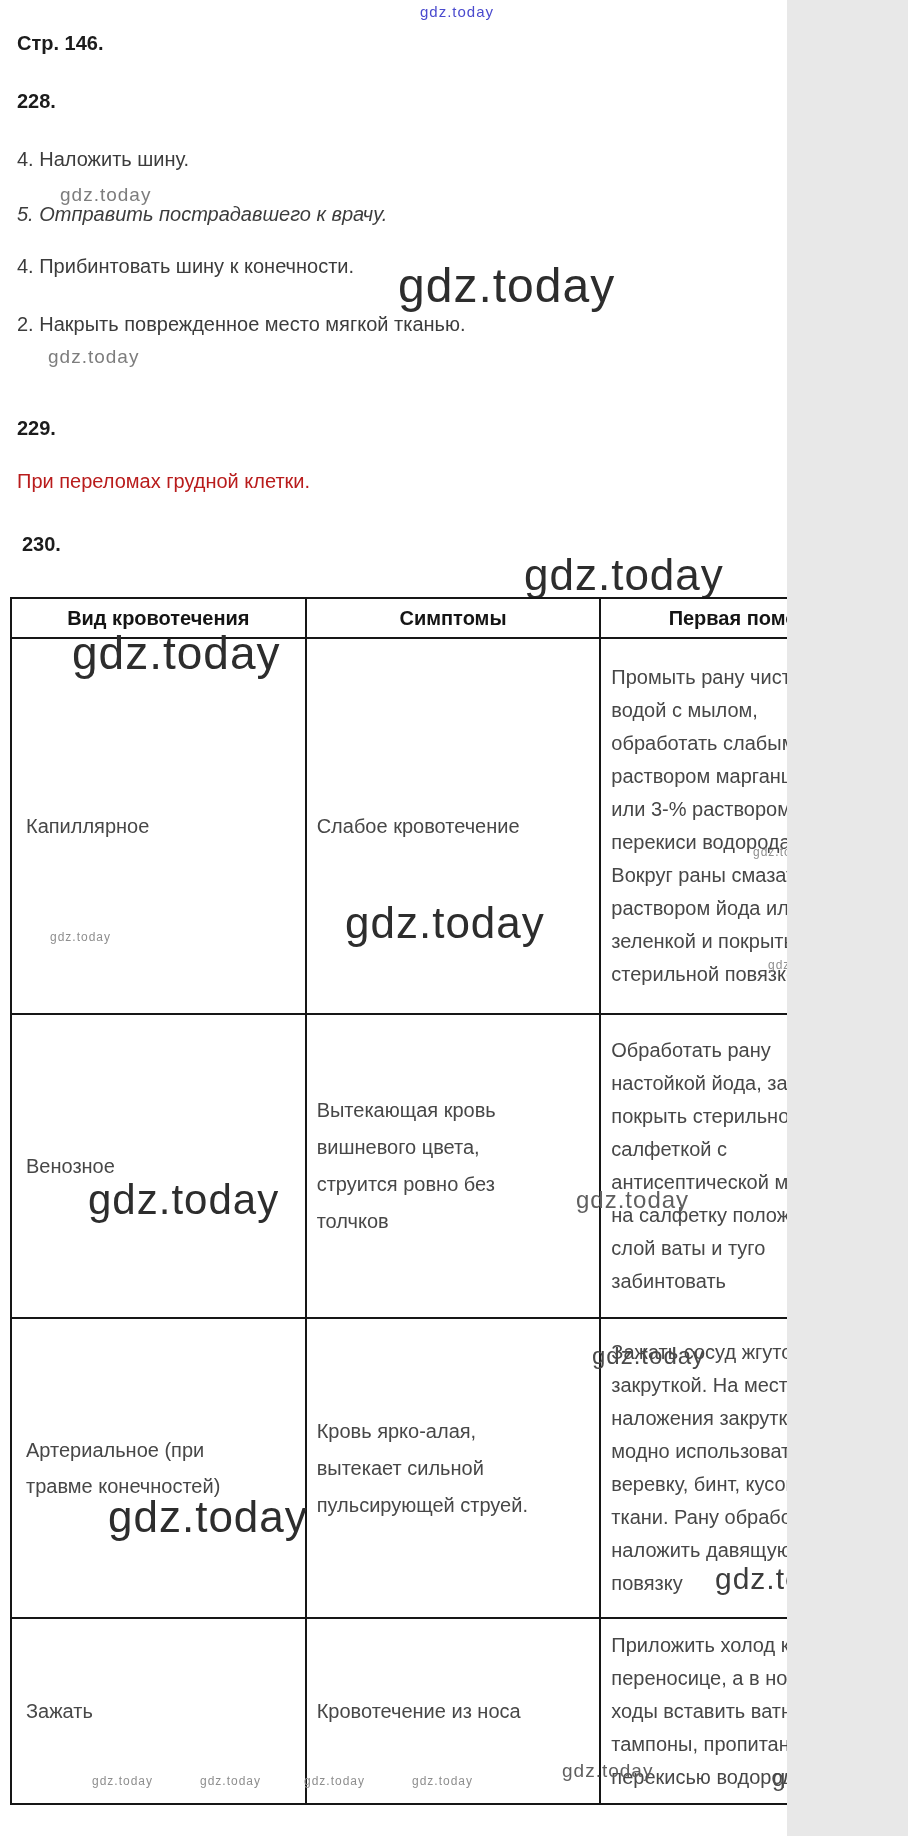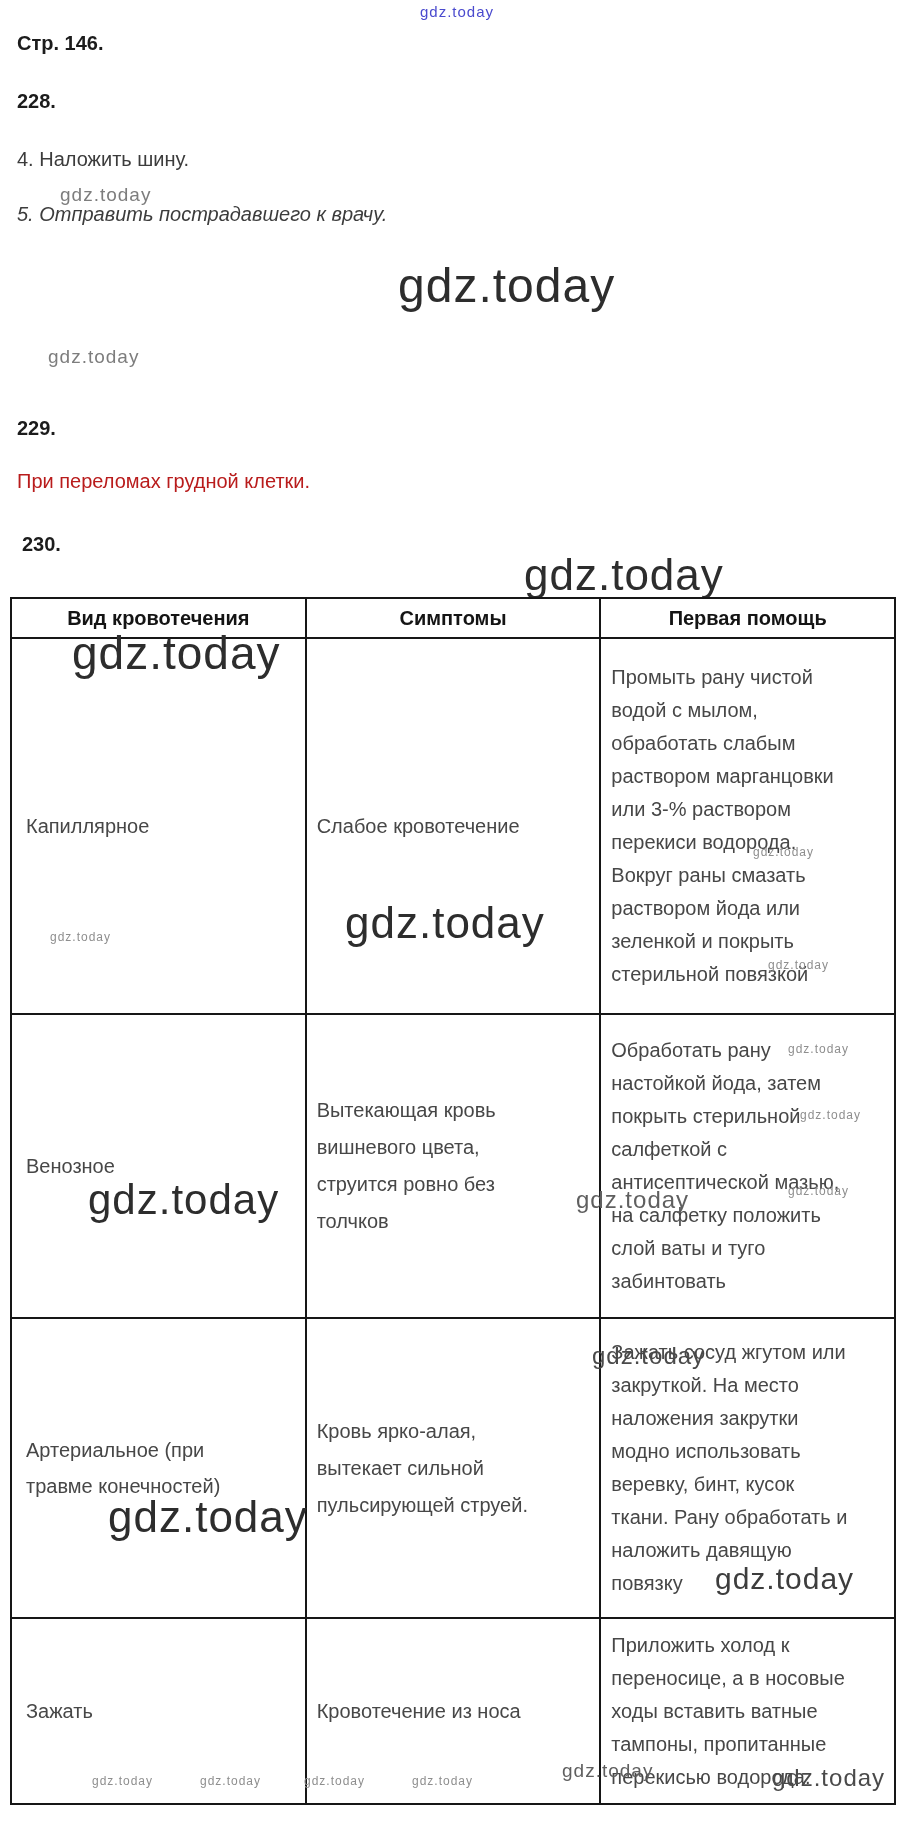--- a/index.html
+++ b/index.html
@@ -1,18 +1,18 @@
 <!DOCTYPE html>
 <html><head>
 <meta charset="utf-8">
 <style>
   html,body{margin:0;padding:0;background:#e8e8e8;}
   .page{
     position:relative;
-    width:908px;height:1836px;
+    width:787px;height:1836px;
     background:#ffffff;
     font-family:"Liberation Sans", sans-serif;
     color:#3a3a3a;
     overflow:hidden;
   }
   .abs{position:absolute;white-space:nowrap;}
   .bold-num{font-weight:bold;color:#1c1c1c;font-size:20px;}
   .list-line{font-size:20px;color:#3c3c3c;}
   .answer-line{font-size:20px;color:#b91c1c;}
 
@@ -61,21 +61,23 @@
 <div class="page">
 
   <span class="wm wm-blue" style="left:420px;top:3px;font-size:15px;">gdz.today</span>
 
   <div class="abs bold-num" style="left:17px;top:32px;">Стр. 146.</div>
   <div class="abs bold-num" style="left:17px;top:90px;">228.</div>
 
   <div class="abs list-line" style="left:17px;top:148px;">4. Наложить шину.</div>
   <span class="wm wm-sm" style="left:60px;top:184px;font-size:19px;color:#7d7d7d;">gdz.today</span>
   <div class="abs list-line" style="left:17px;top:203px;font-style:italic;">5. Отправить пострадавшего к врачу.</div>
+  <div class="abs list-line" style="left:17px;top:255px;">4. Прибинтовать шину к конечности.</div>
   <span class="wm wm-lg" style="left:398px;top:258px;font-size:48px;">gdz.today</span>
+  <div class="abs list-line" style="left:17px;top:313px;">2. Накрыть поврежденное место мягкой тканью.</div>
   <span class="wm wm-sm" style="left:48px;top:346px;font-size:19px;color:#7d7d7d;">gdz.today</span>
 
   <div class="abs bold-num" style="left:17px;top:417px;">229.</div>
   <div class="abs answer-line" style="left:17px;top:470px;">При переломах грудной клетки.</div>
 
   <div class="abs bold-num" style="left:22px;top:533px;">230.</div>
   <span class="wm wm-lg" style="left:524px;top:550px;font-size:44px;">gdz.today</span>
 
   <table class="grid">
     <thead>

